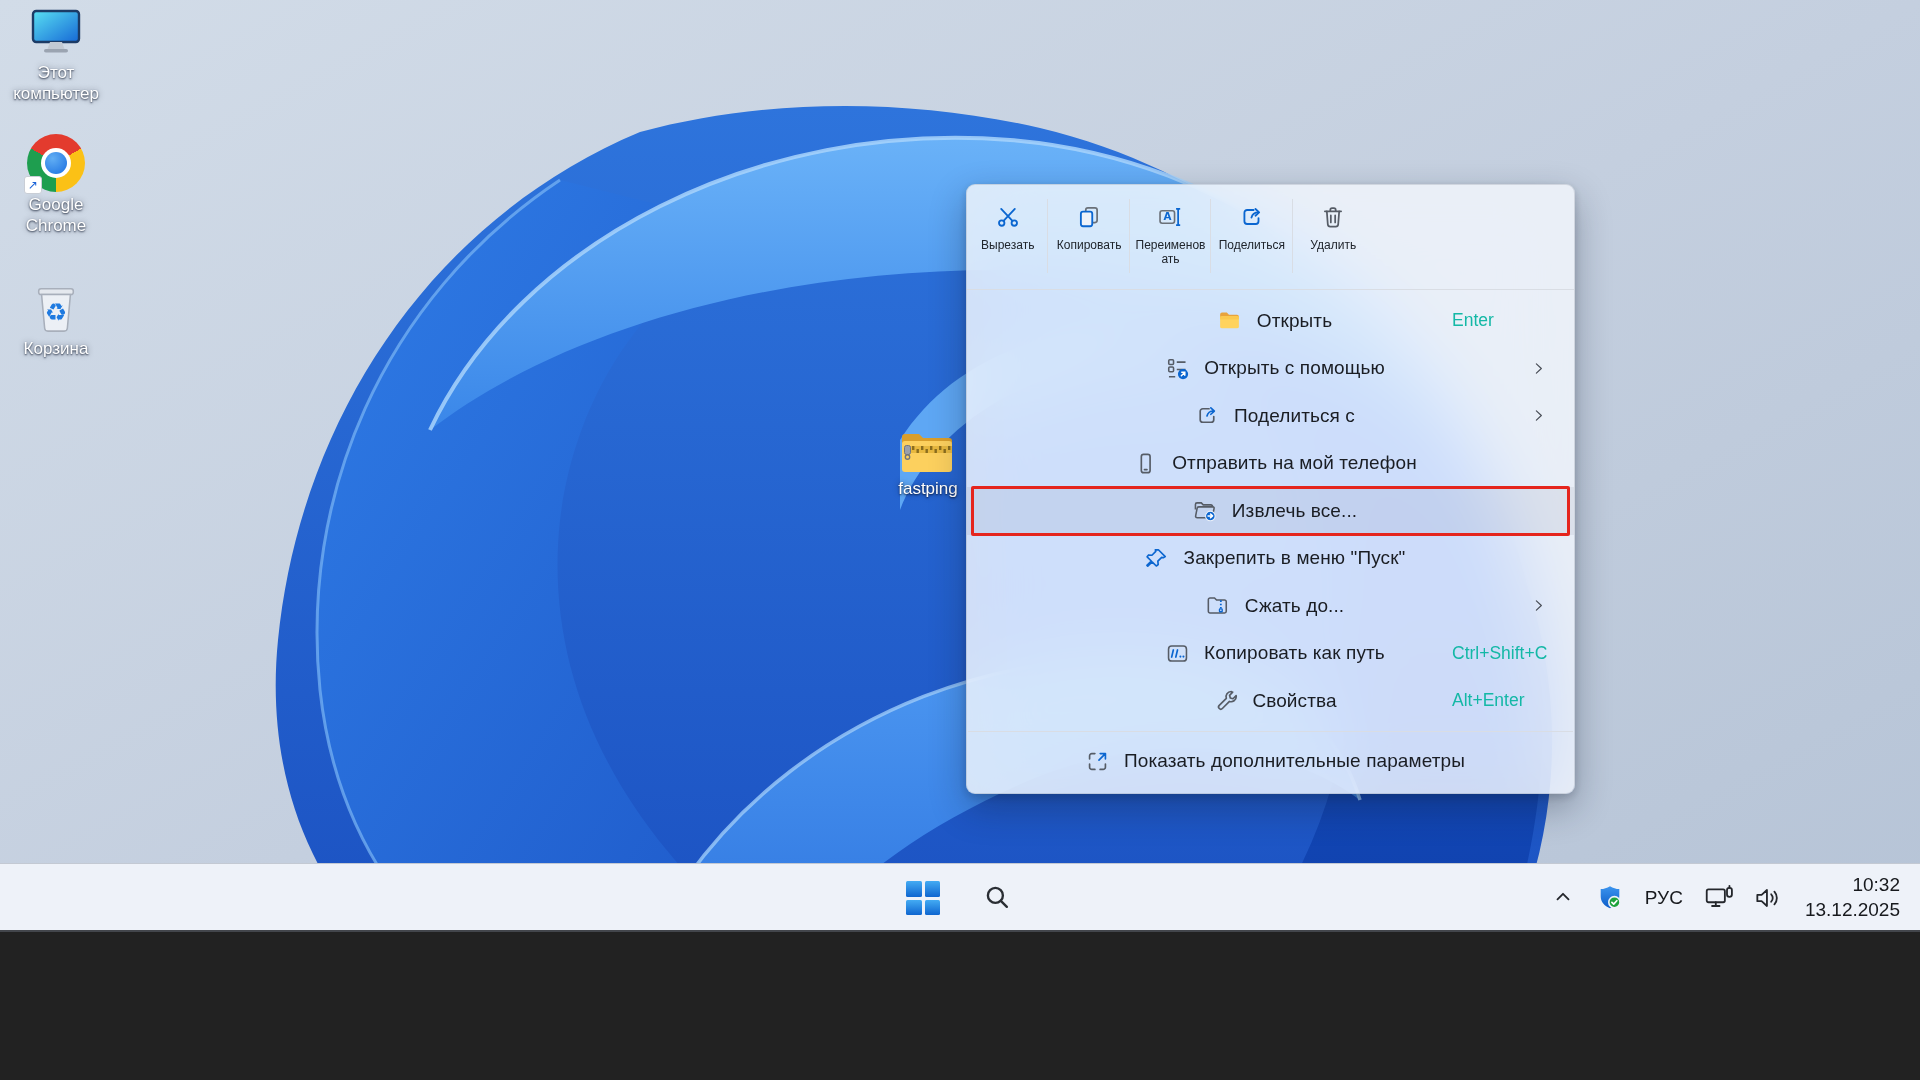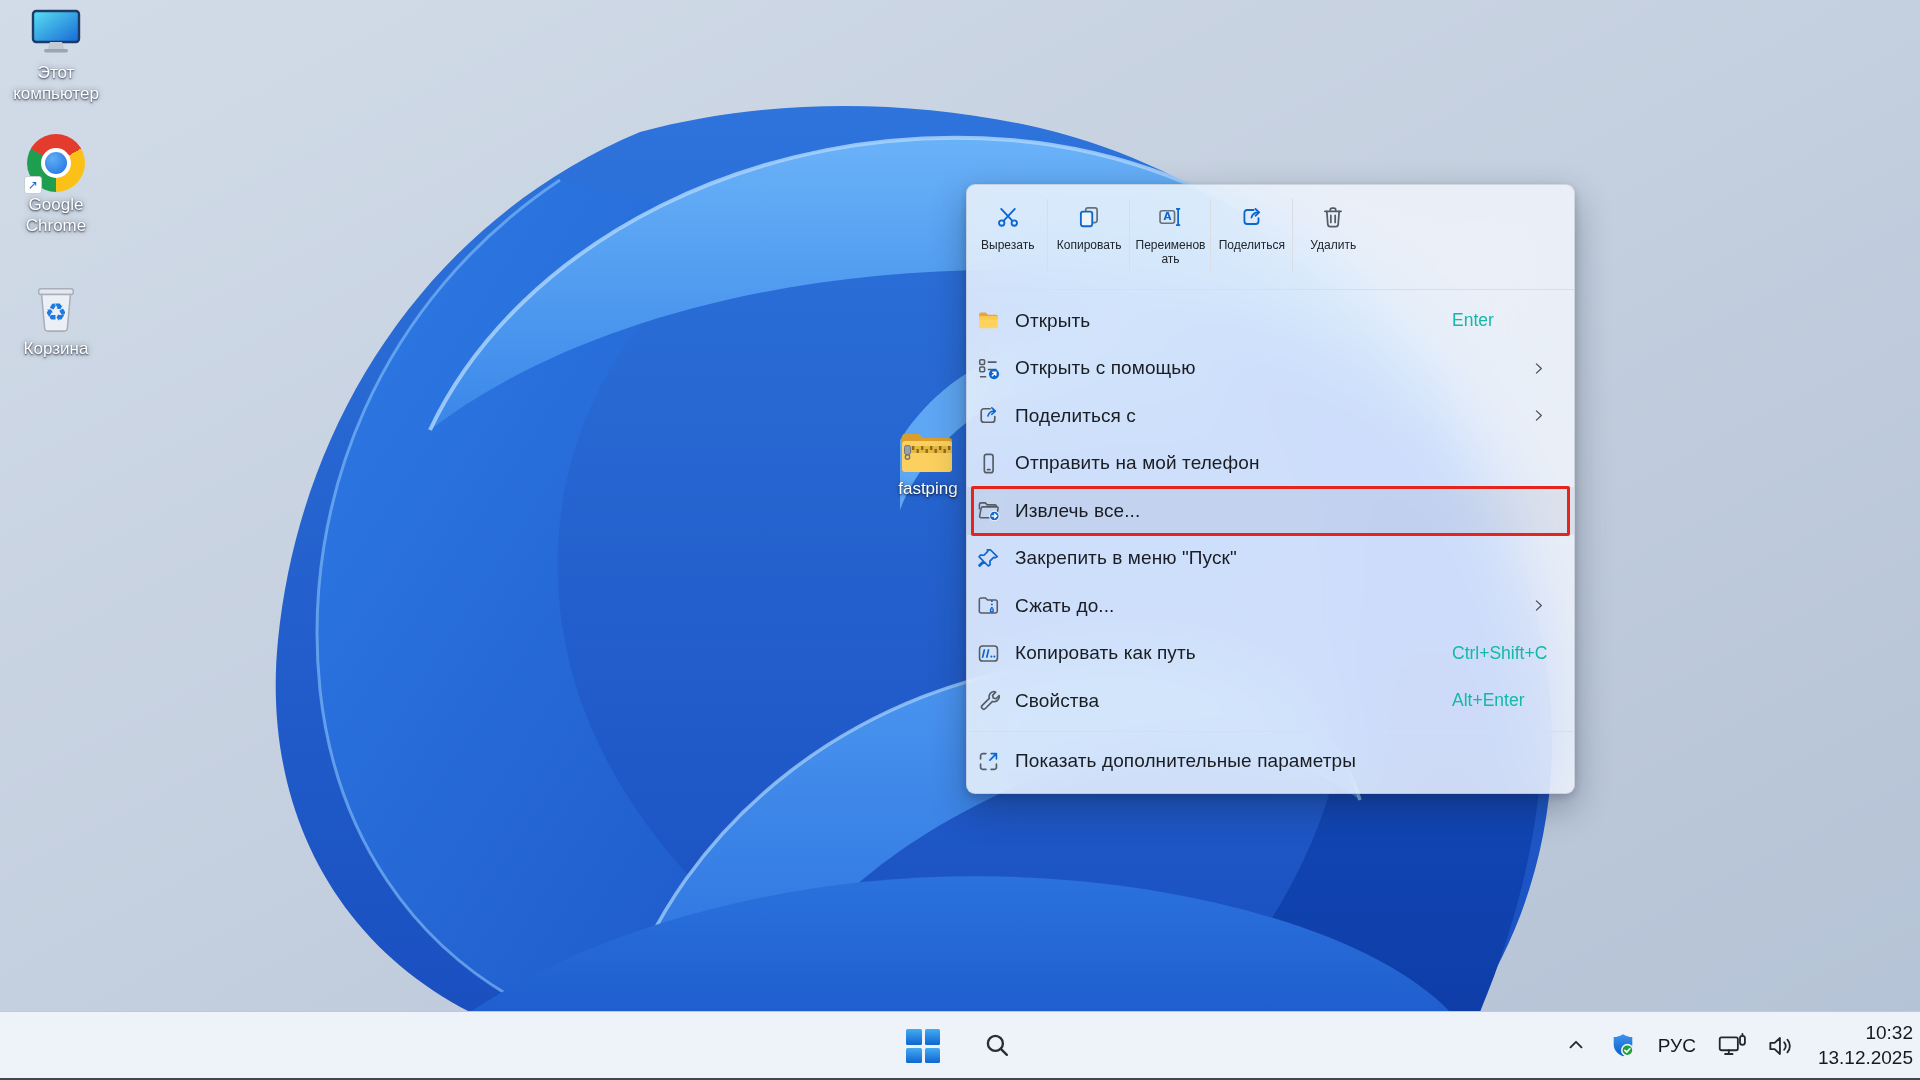--- a/index.html
+++ b/index.html
@@ -1,17 +1,17 @@
 <!DOCTYPE html>
 <html><head>
 <meta charset="utf-8">
 <style>
   html,body{margin:0;padding:0;background:#222;}
   .screen{
-    position:relative;width:1920px;height:1080px;overflow:hidden;
+    position:relative;width:1920px;height:932px;overflow:hidden;
     font-family:"Liberation Sans","DejaVu Sans",sans-serif;
     -webkit-font-smoothing:antialiased;
   }
   .wallpaper{position:absolute;left:0;top:0;width:1920px;height:1012px;display:block;}
 
   
   .dicon{position:absolute;width:96px;display:flex;flex-direction:column;align-items:center;cursor:default;}
   .dicon-art{display:flex;align-items:center;justify-content:center;}
   .dicon-label{
     margin-top:3px;font-size:17px;line-height:1.22;color:#fff;text-align:center;
@@ -36,21 +36,21 @@
     color:#1a1d23;
   }
   .menu-toolbar{height:104px;display:flex;border-bottom:1px solid #d9dde4;}
   .tbtn{position:relative;width:81.4px;display:flex;flex-direction:column;align-items:center;
     padding-top:17px;background:none;border:none;font:inherit;color:#20252c;cursor:default;}
   .tbtn:not(:last-child)::after{content:"";position:absolute;right:0;top:14px;bottom:16px;width:1px;background:#d9dde4;}
   .tbtn .tb-ic{height:29px;display:flex;align-items:center;}
   .tbtn .tb-lb{margin-top:7px;font-size:12px;line-height:1.18;text-align:center;
     width:76px;overflow-wrap:anywhere;word-break:break-word;}
   .menu-list{padding:7px 0 8px;}
-  .mi{position:relative;height:47.5px;display:flex;align-items:center;padding-left:8px;cursor:default;}
+  .mi{position:relative;height:47.5px;display:flex;align-items:center;padding-left:8px;cursor:default;justify-content:center;}
   .mi-ic{width:26px;height:26px;margin-right:14px;flex:none;display:flex;align-items:center;justify-content:center;}
   .mi-label{font-size:19px;letter-spacing:.1px;white-space:nowrap;}
   .mi-short{position:absolute;left:485px;font-size:17.5px;color:#14b8a6;white-space:nowrap;}
   .mi-sub{position:absolute;left:563px;width:17px;height:17px;}
   .mi.hl{background:rgba(100,110,126,.10);}
   .hl-ring{position:absolute;left:4px;right:4px;top:-1px;bottom:-1px;border:3px solid #e5251d;border-radius:2px;pointer-events:none;}
   .list-div{height:1px;background:#d9dde4;margin:6px 1px;}
 
   
   .dfile{position:absolute;left:856px;top:428px;width:144px;z-index:5;}
@@ -58,21 +58,21 @@
   
   .taskbar{
     position:absolute;left:0;bottom:0;width:1920px;height:68px;z-index:20;
     background:#eef2f9;border-top:1px solid rgba(130,140,155,.4);
     display:flex;align-items:center;
   }
   .tb-center{position:absolute;left:0;right:0;top:0;bottom:0;display:flex;align-items:center;justify-content:center;gap:28px;}
   .tb-btn{width:46px;height:46px;border:none;background:none;border-radius:6px;display:flex;align-items:center;justify-content:center;cursor:default;}
   .winlogo{width:34px;height:34px;display:grid;grid-template-columns:1fr 1fr;grid-template-rows:1fr 1fr;gap:3px;}
   .winlogo span{background:linear-gradient(180deg,#43abf3,#0f66d0);border-radius:1.5px;}
-  .tb-right{position:absolute;right:0;top:0;bottom:0;display:flex;align-items:center;gap:17px;padding-right:7px;}
+  .tb-right{position:absolute;right:0;top:0;bottom:0;display:flex;align-items:center;gap:17px;padding-right:20px;}
   .tray-ic{display:flex;align-items:center;justify-content:center;}
   .lang{font-size:19px;color:#17191d;padding:0 3px;}
   .clock{text-align:right;font-size:19px;line-height:1.3;color:#17191d;margin-left:4px;white-space:nowrap;}
   .screen-edge{position:absolute;left:0;bottom:0;width:100%;height:2px;background:#43464c;z-index:30;}
 </style>
 </head>
 <body>
 
 <div class="screen">
 

